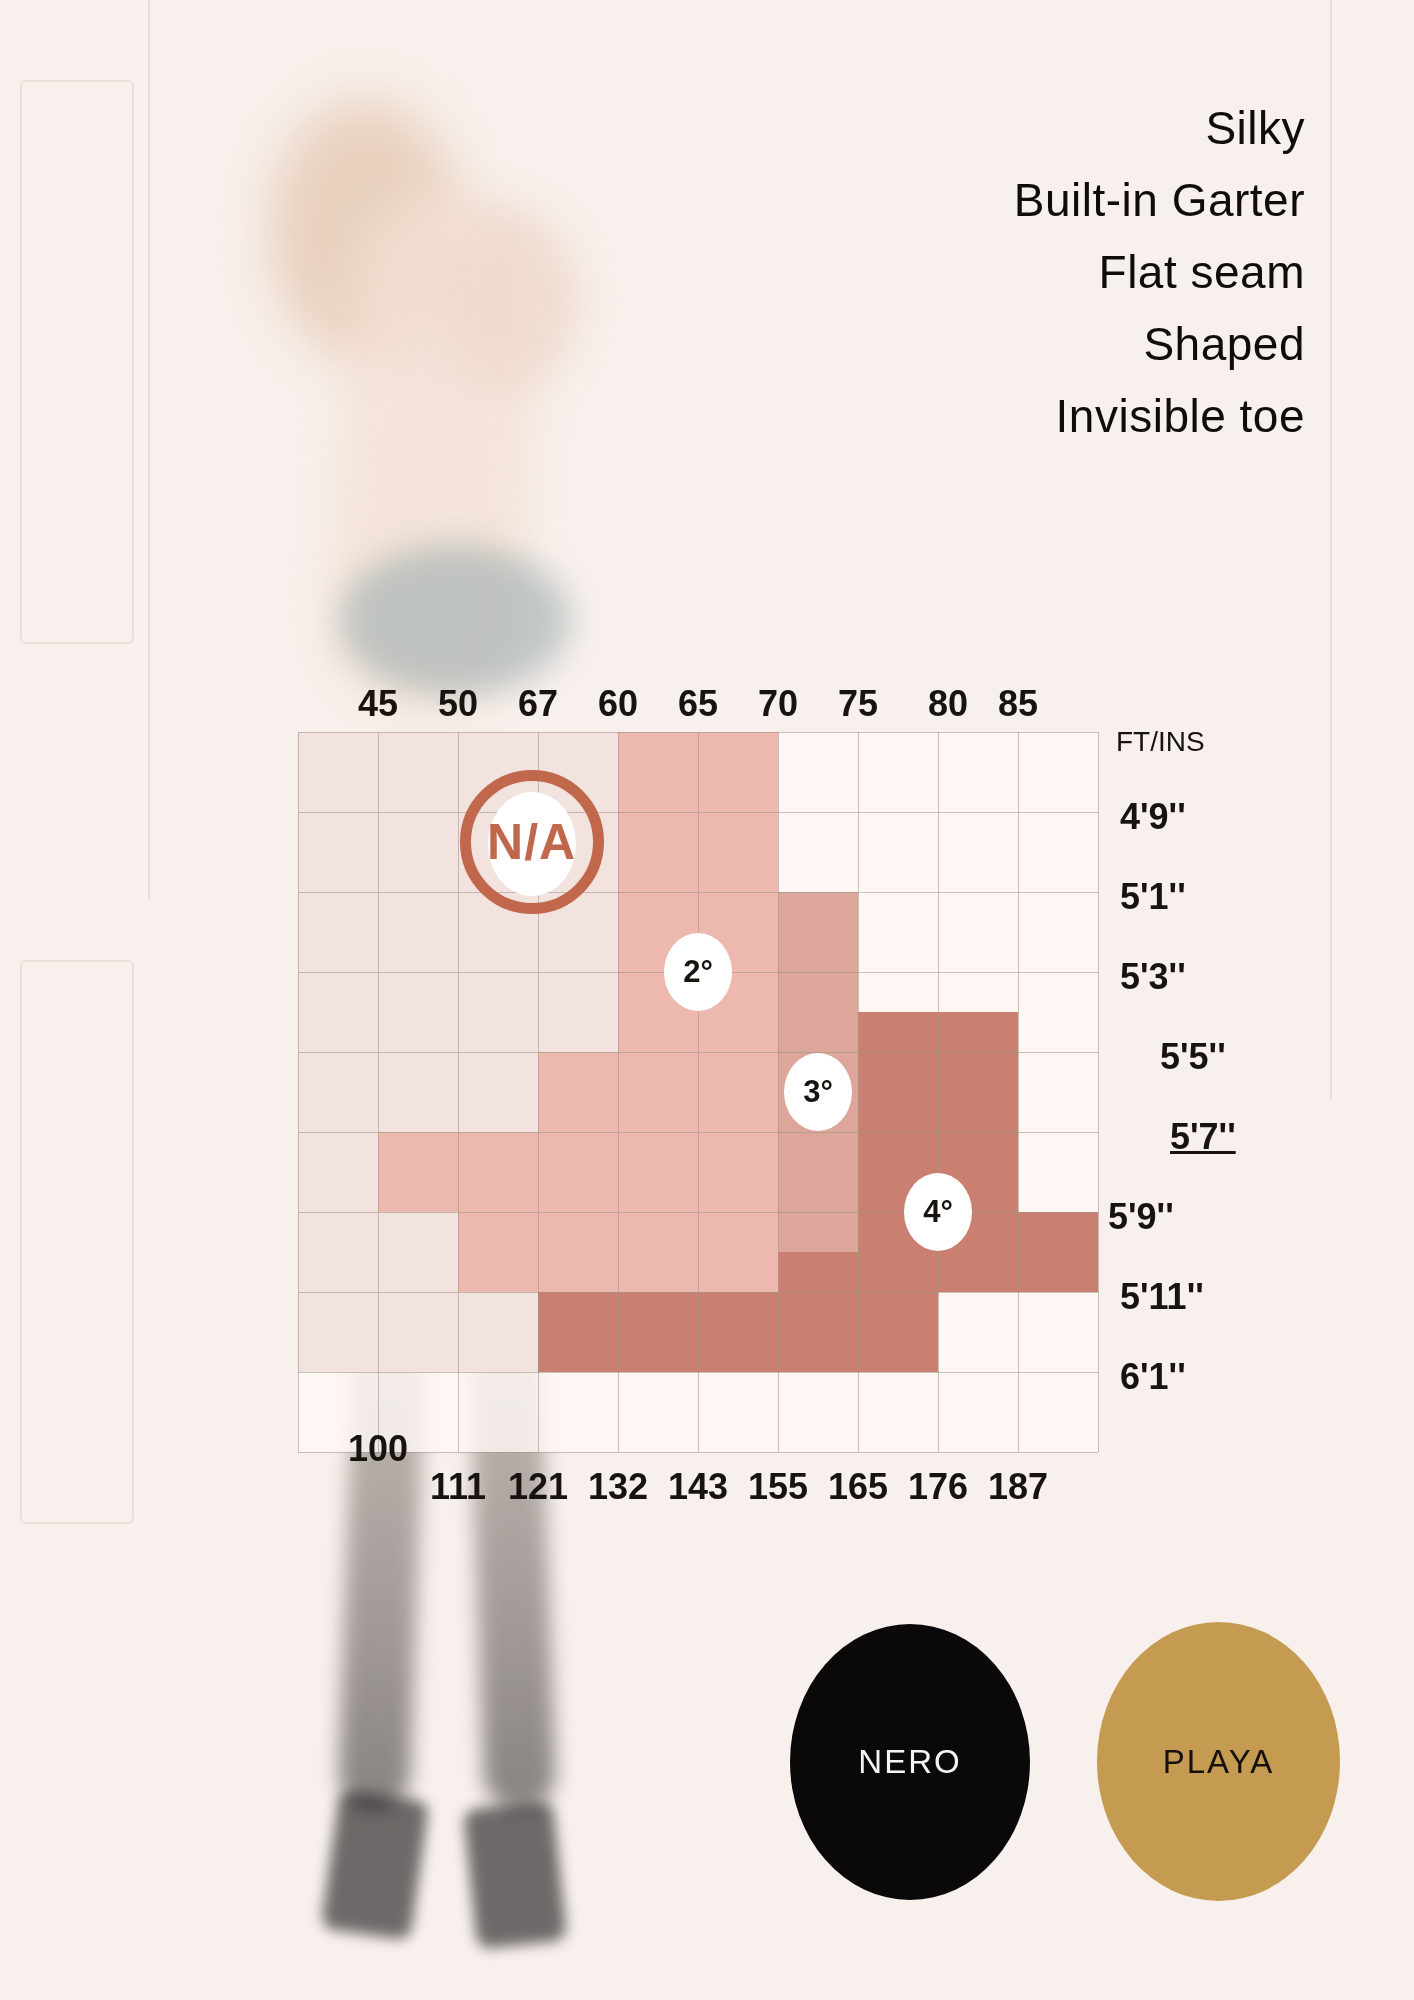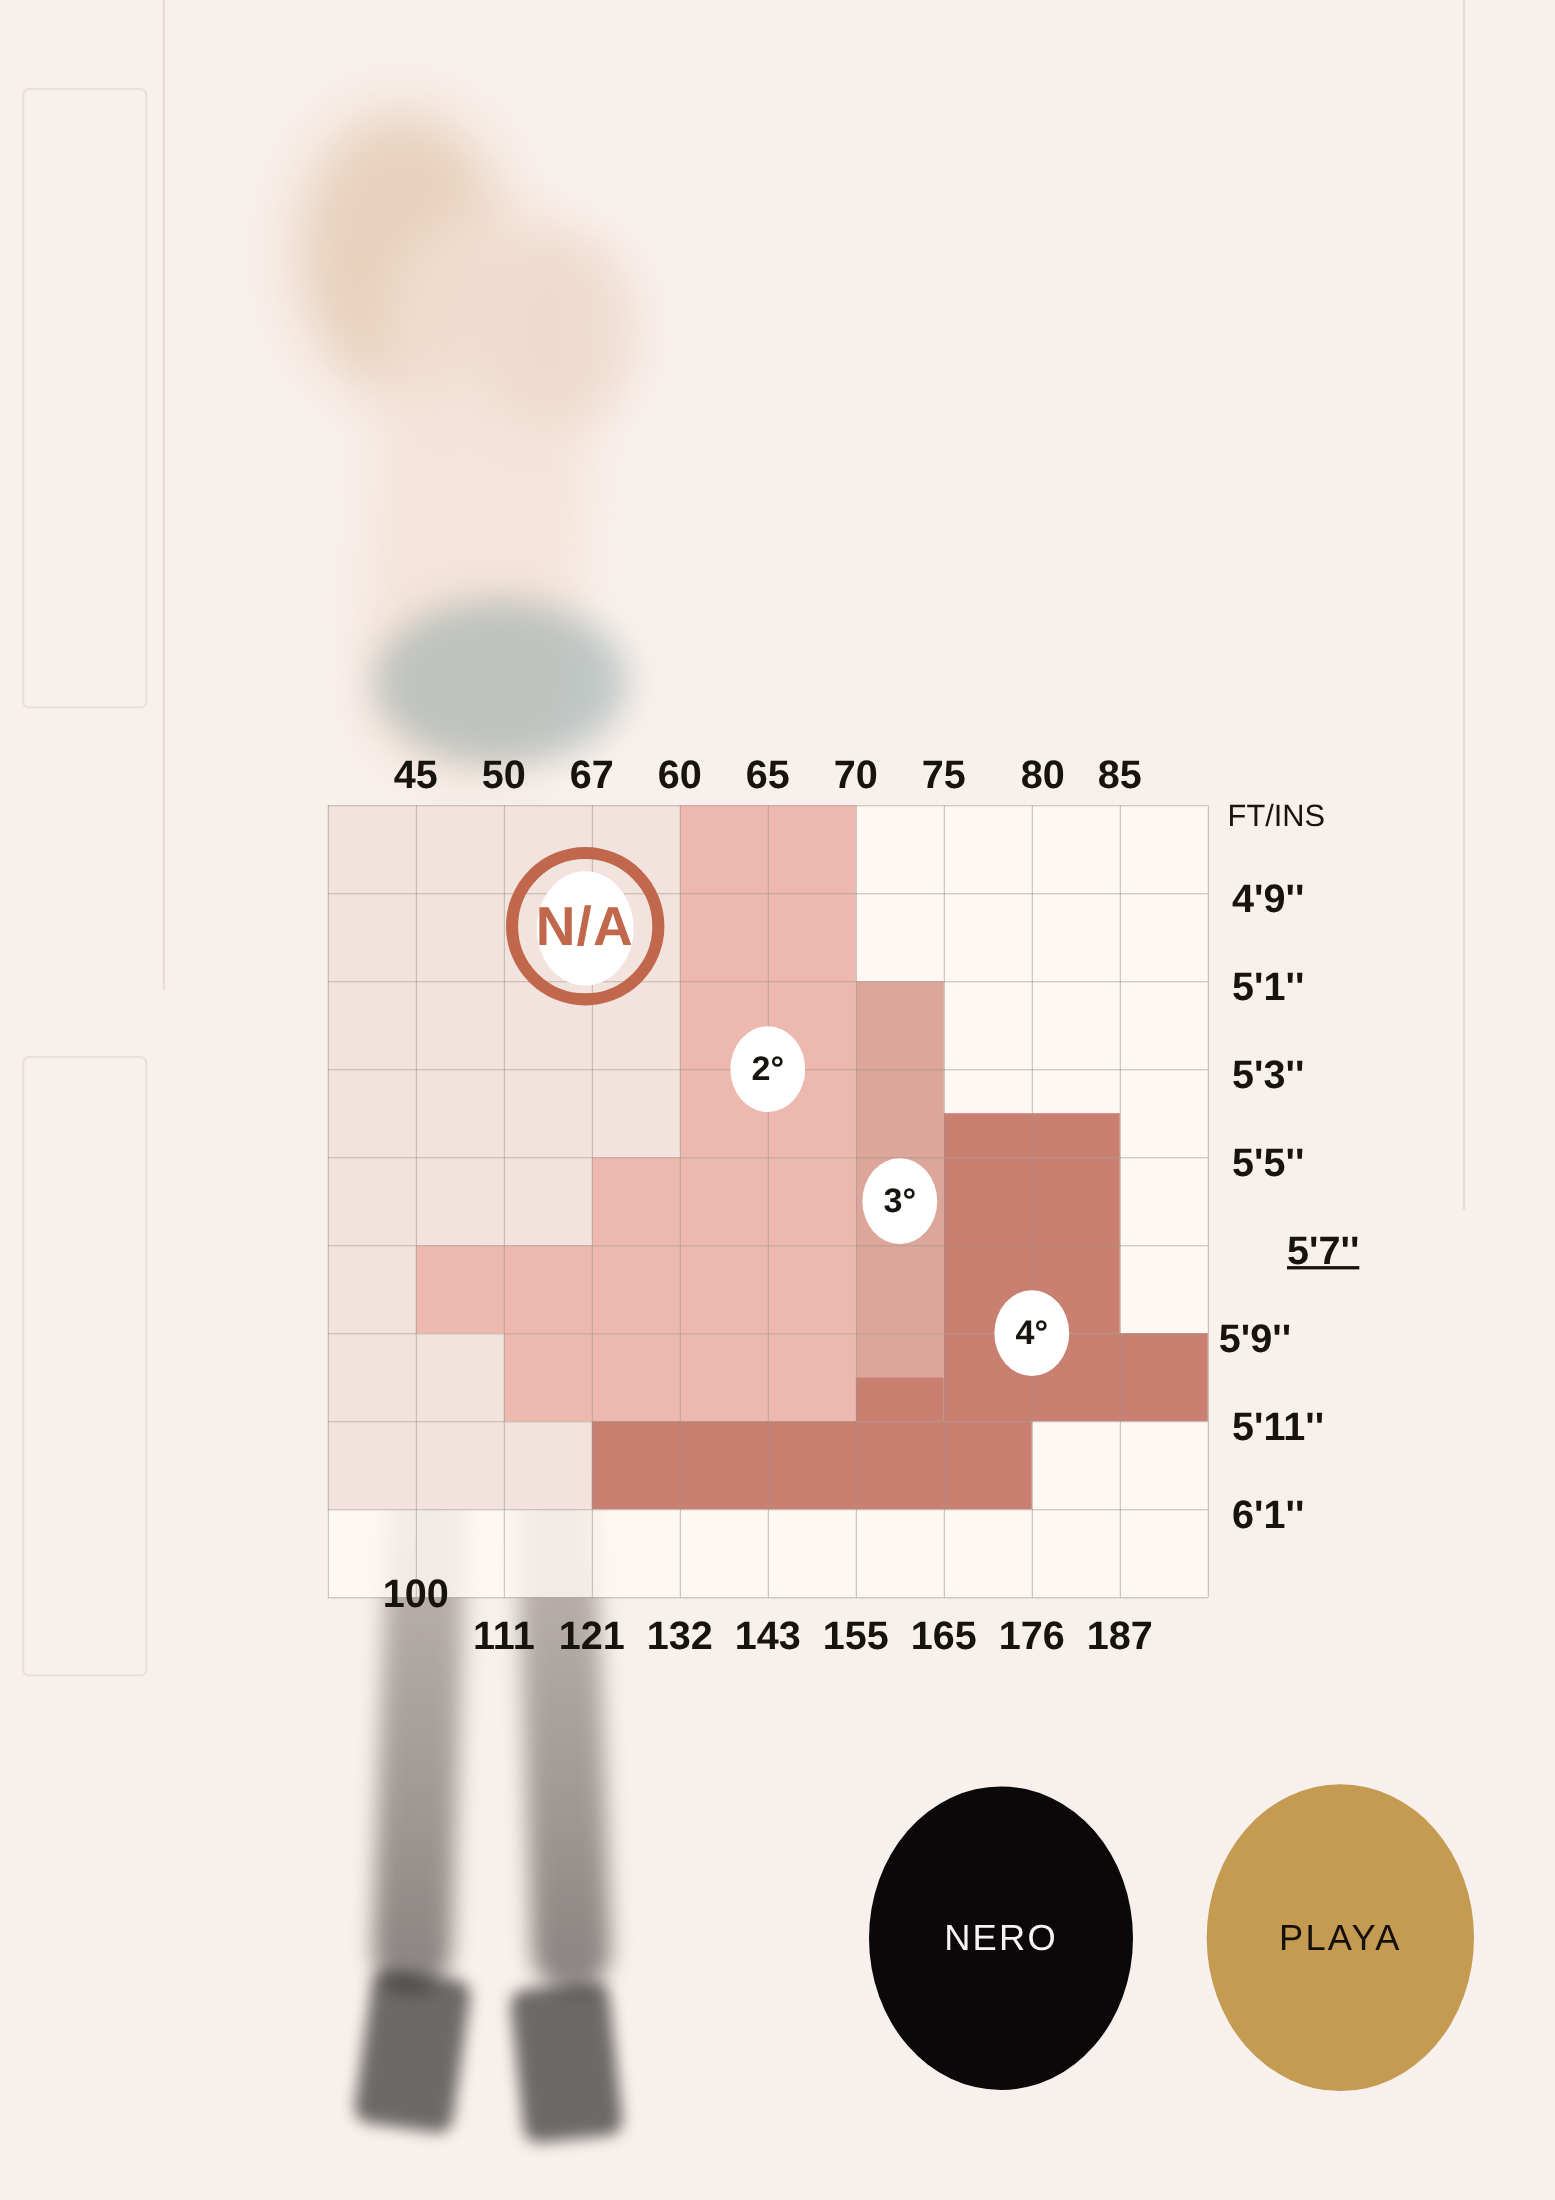--- a/index.html
+++ b/index.html
@@ -70,20 +70,27 @@
   <div class="decor panel" style="left:20px;top:960px;width:110px;height:560px;"></div>
   <div class="decor hair"></div>
   <div class="decor body"></div>
   <div class="decor shoulder"></div>
   <div class="decor panty"></div>
   <div class="decor leg l1"></div>
   <div class="decor leg l2"></div>
   <div class="decor heel" style="left:330px;top:1795px;transform:rotate(8deg);"></div>
   <div class="decor heel" style="left:470px;top:1805px;transform:rotate(-6deg);"></div>
 
+  <div class="features" id="feature-list">
+      <div>Silky</div>
+      <div>Built-in Garter</div>
+      <div>Flat seam</div>
+      <div>Shaped</div>
+      <div>Invisible toe</div>
+    </div>
 
   <div class="chart-layer" id="chart">
       <div class="cell-fill" style="left: 298px; top: 732px; width: 800px; height: 720px; background: rgba(255, 249, 245, 0.8);"></div>
       <div class="cell-fill" style="left: 298px; top: 732px; width: 320px; height: 320px; background: rgb(242, 227, 222);"></div>
       <div class="cell-fill" style="left: 298px; top: 1052px; width: 240px; height: 80px; background: rgb(242, 227, 222);"></div>
       <div class="cell-fill" style="left: 298px; top: 1132px; width: 80px; height: 80px; background: rgb(242, 227, 222);"></div>
       <div class="cell-fill" style="left: 298px; top: 1212px; width: 160px; height: 80px; background: rgb(242, 227, 222);"></div>
       <div class="cell-fill" style="left: 298px; top: 1292px; width: 240px; height: 80px; background: rgb(242, 227, 222);"></div>
       <div class="cell-fill" style="left: 618px; top: 732px; width: 160px; height: 320px; background: rgb(237, 185, 174);"></div>
       <div class="cell-fill" style="left: 538px; top: 1052px; width: 240px; height: 80px; background: rgb(237, 185, 174);"></div>
@@ -132,21 +139,21 @@
       <div class="tick" style="left: 503px; top: 1466px; width: 70px; text-align: center;">121</div>
       <div class="tick" style="left: 583px; top: 1466px; width: 70px; text-align: center;">132</div>
       <div class="tick" style="left: 663px; top: 1466px; width: 70px; text-align: center;">143</div>
       <div class="tick" style="left: 743px; top: 1466px; width: 70px; text-align: center;">155</div>
       <div class="tick" style="left: 823px; top: 1466px; width: 70px; text-align: center;">165</div>
       <div class="tick" style="left: 903px; top: 1466px; width: 70px; text-align: center;">176</div>
       <div class="tick" style="left: 983px; top: 1466px; width: 70px; text-align: center;">187</div>
       <div class="tick" style="left: 1120px; top: 796px;">4'9''</div>
       <div class="tick" style="left: 1120px; top: 876px;">5'1''</div>
       <div class="tick" style="left: 1120px; top: 956px;">5'3''</div>
-      <div class="tick" style="left: 1120px; top: 1036px;">5'5''</div>
+      <div class="tick" style="left: 1160px; top: 1036px;">5'5''</div>
       <div class="tick" style="left: 1170px; top: 1116px; text-decoration: underline;">5'7''</div>
       <div class="tick" style="left: 1108px; top: 1196px;">5'9''</div>
       <div class="tick" style="left: 1120px; top: 1276px;">5'11''</div>
       <div class="tick" style="left: 1120px; top: 1356px;">6'1''</div>
       <div class="na-ring" style="left: 459.6px; top: 770.4px; width: 144px; height: 144px; border-color: rgb(193, 103, 75);"></div>
       <div class="na-white" style="left: 487.6px; top: 792.4px; width: 88px; height: 104px;"></div>
       <div class="na-text" style="left: 461.6px; top: 807.4px; width: 140px; height: 70px; color: rgb(193, 103, 75);">N/A</div>
       <div class="badge" style="left: 664px; top: 933px; width: 68px; height: 78px;">2°</div>
       <div class="badge" style="left: 784px; top: 1053px; width: 68px; height: 78px;">3°</div>
       <div class="badge" style="left: 904px; top: 1173px; width: 68px; height: 78px;">4°</div>

